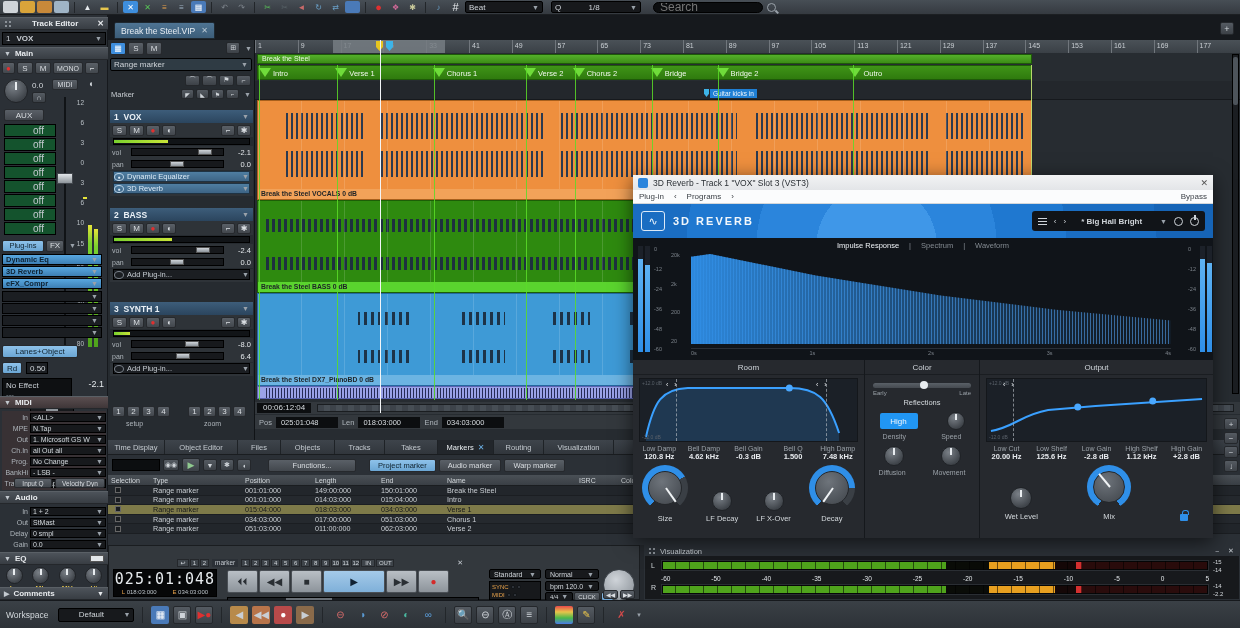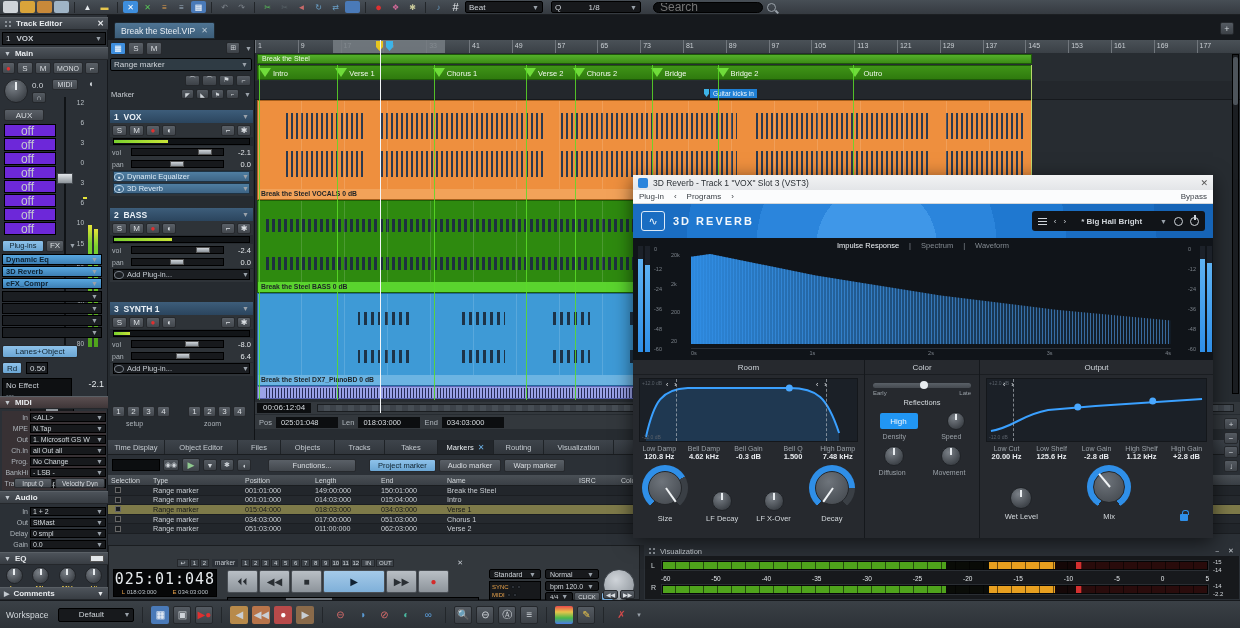--- a/index.html
+++ b/index.html
@@ -30,21 +30,21 @@
 
 #toolbar{left:0;top:0;width:1240px;height:15px;background:linear-gradient(#474e55,#353a40);border-bottom:1px solid #1c1f22;display:flex;align-items:center;padding:0 3px;gap:2px}
 #toolbar .ti{width:15px;height:12px;border-radius:2px;display:flex;align-items:center;justify-content:center;font-size:8px}
 #toolbar .sep{width:1px;height:11px;background:#22262a;margin:0 3px}
 
 #tabrow{left:108px;top:15px;width:1132px;height:25px;background:#16191d}
 #doctab{position:absolute;left:6px;top:7px;height:17px;background:linear-gradient(#4e7493,#3c5d79);border:1px solid #1e2830;color:#e8eef4;font-size:8.5px;display:flex;align-items:center;padding:0 6px;gap:6px;border-radius:2px 2px 0 0}
 
 #leftpanel{left:0;top:15px;width:108px;height:585px;background:#2b3036;border-right:1px solid #16191d}
 .lp{position:absolute;font-size:8px}
-.offrow{height:13px;background:#6d28d9;border:1px solid #000;color:#c3c9cf;display:flex;align-items:center;justify-content:flex-end;padding:0 21px;margin-bottom:1px;font-size:12px}
+.offrow{height:13px;background:#14532d;border:1px solid #000;color:#c3c9cf;display:flex;align-items:center;justify-content:flex-end;padding:0 11px;margin-bottom:1px;font-size:10px}
 .fsc{display:flex;flex-direction:column;justify-content:space-between;height:100%;font-size:6.5px;color:#b9c0c6;text-align:right}
 .mrowitem{display:flex;height:11px;margin-bottom:0;align-items:center}
 .mrowitem .ml{width:28px;text-align:right;color:#aeb5bb;font-size:7px;padding-right:2px}
 .mrowitem .mv{flex:1;background:#17191c;border:1px solid #000;height:9px;color:#d3d8dc;font-size:7px;display:flex;align-items:center;padding:0 2px;justify-content:space-between}
 .eqband{width:24px;display:flex;flex-direction:column;align-items:center;gap:1px}
 .eqband .nm{color:#e6c54d;font-size:7px;font-weight:bold}
 .eqband .fv,.eqband .qv{font-size:6.5px;color:#d4d9dd}
 
 #trackhead{left:108px;top:40px;width:147px;height:400px;background:#262b30;border-right:1px solid #101316}
 .thdr{background:linear-gradient(#3d5d7a,#2b455e);color:#eaf1f7;font-size:8.5px;font-weight:bold;display:flex;align-items:center;padding:0 4px;height:13px;justify-content:space-between}
@@ -240,21 +240,21 @@
   <div id="doctab">
     <span>Break the Steel.VIP</span>
     <span style="color:#b9c8d4;font-size:8px">✕</span>
   </div>
   <div class="ic" style="position:absolute;right:6px;top:7px;width:14px;height:13px">+</div>
 </div>
 
 <div id="leftpanel" class="abs">
   <div class="lp hdr" style="left:0;top:2px;width:108px;height:13px">
     <span class="dots"></span>
-    <span style="margin-left:4px">Track Editor</span>
+    <span style="margin-left:20px">Track Editor</span>
     <span style="margin-left:auto;font-size:8px">✕</span>
   </div>
   <div class="lp row" style="left:2px;top:17px;width:104px;height:13px;background:#1d2024;border:1px solid #000;padding:0 3px">
     <span>1</span>
     <span style="margin-left:6px;font-weight:bold">VOX</span>
     <span class="caret" style="margin-left:auto">▼</span>
   </div>
   <div class="lp hdr" style="left:0;top:32px;width:108px;height:13px">
     <span class="tri">▼</span>
     <span>Main</span>

